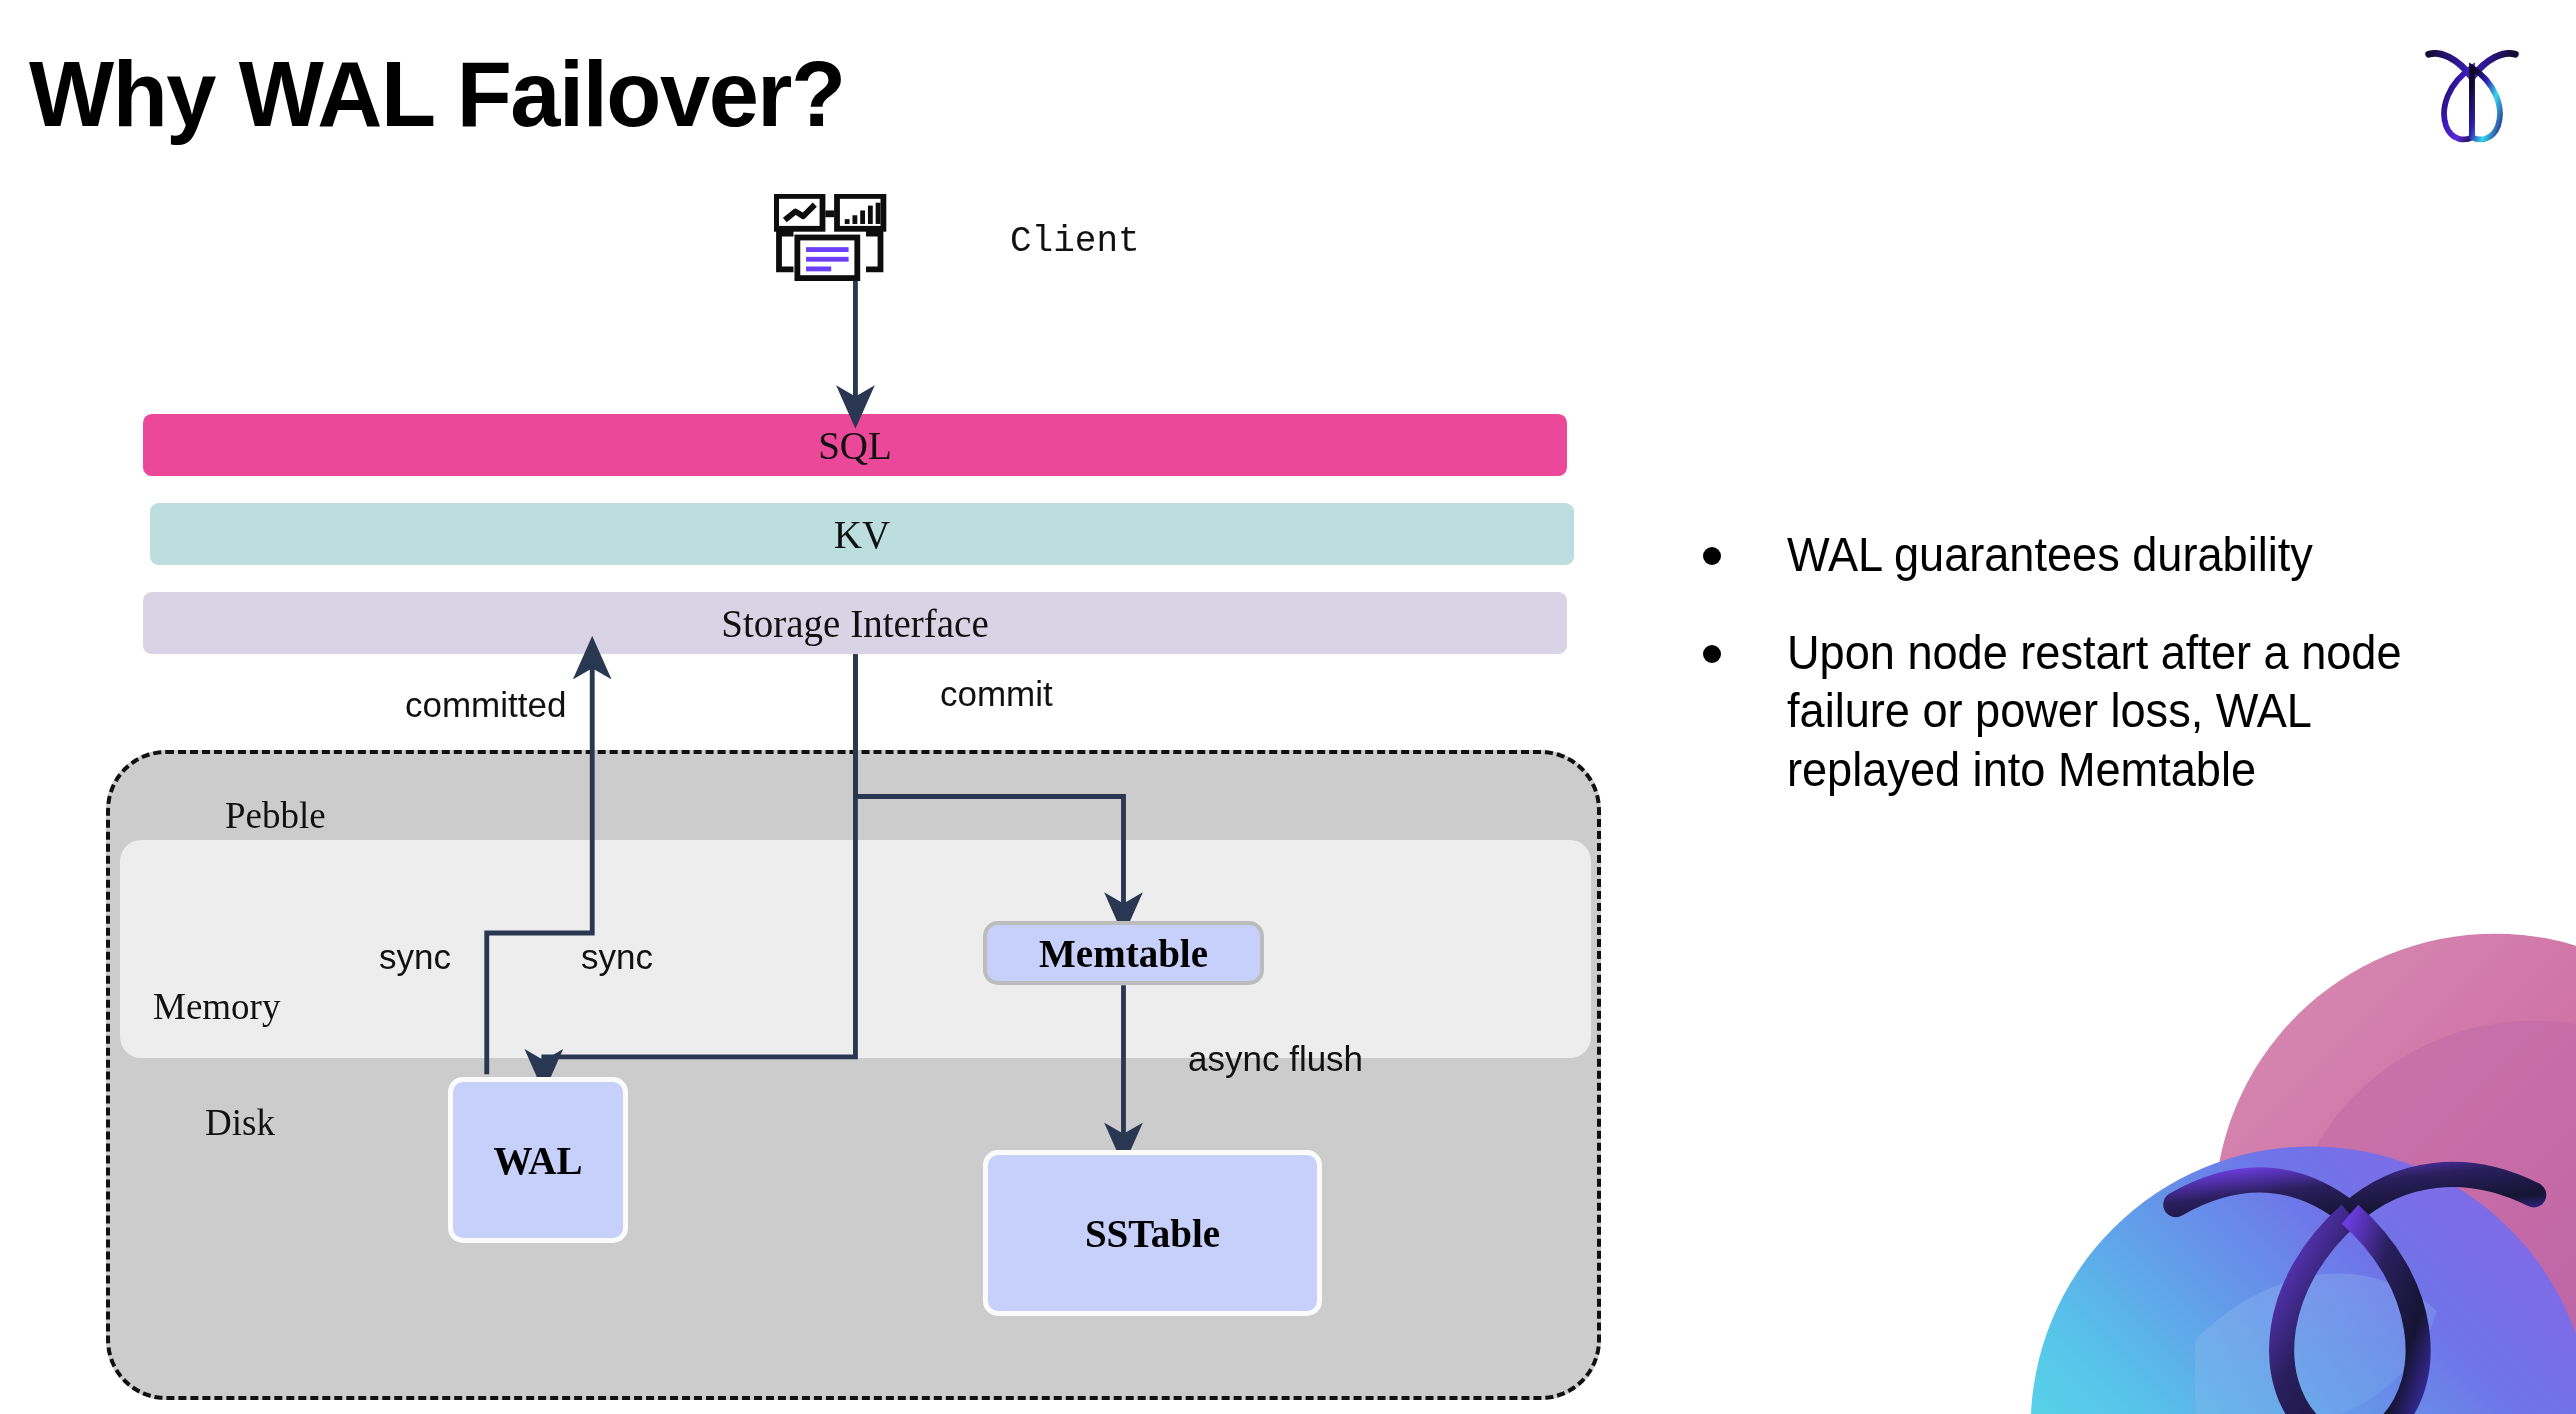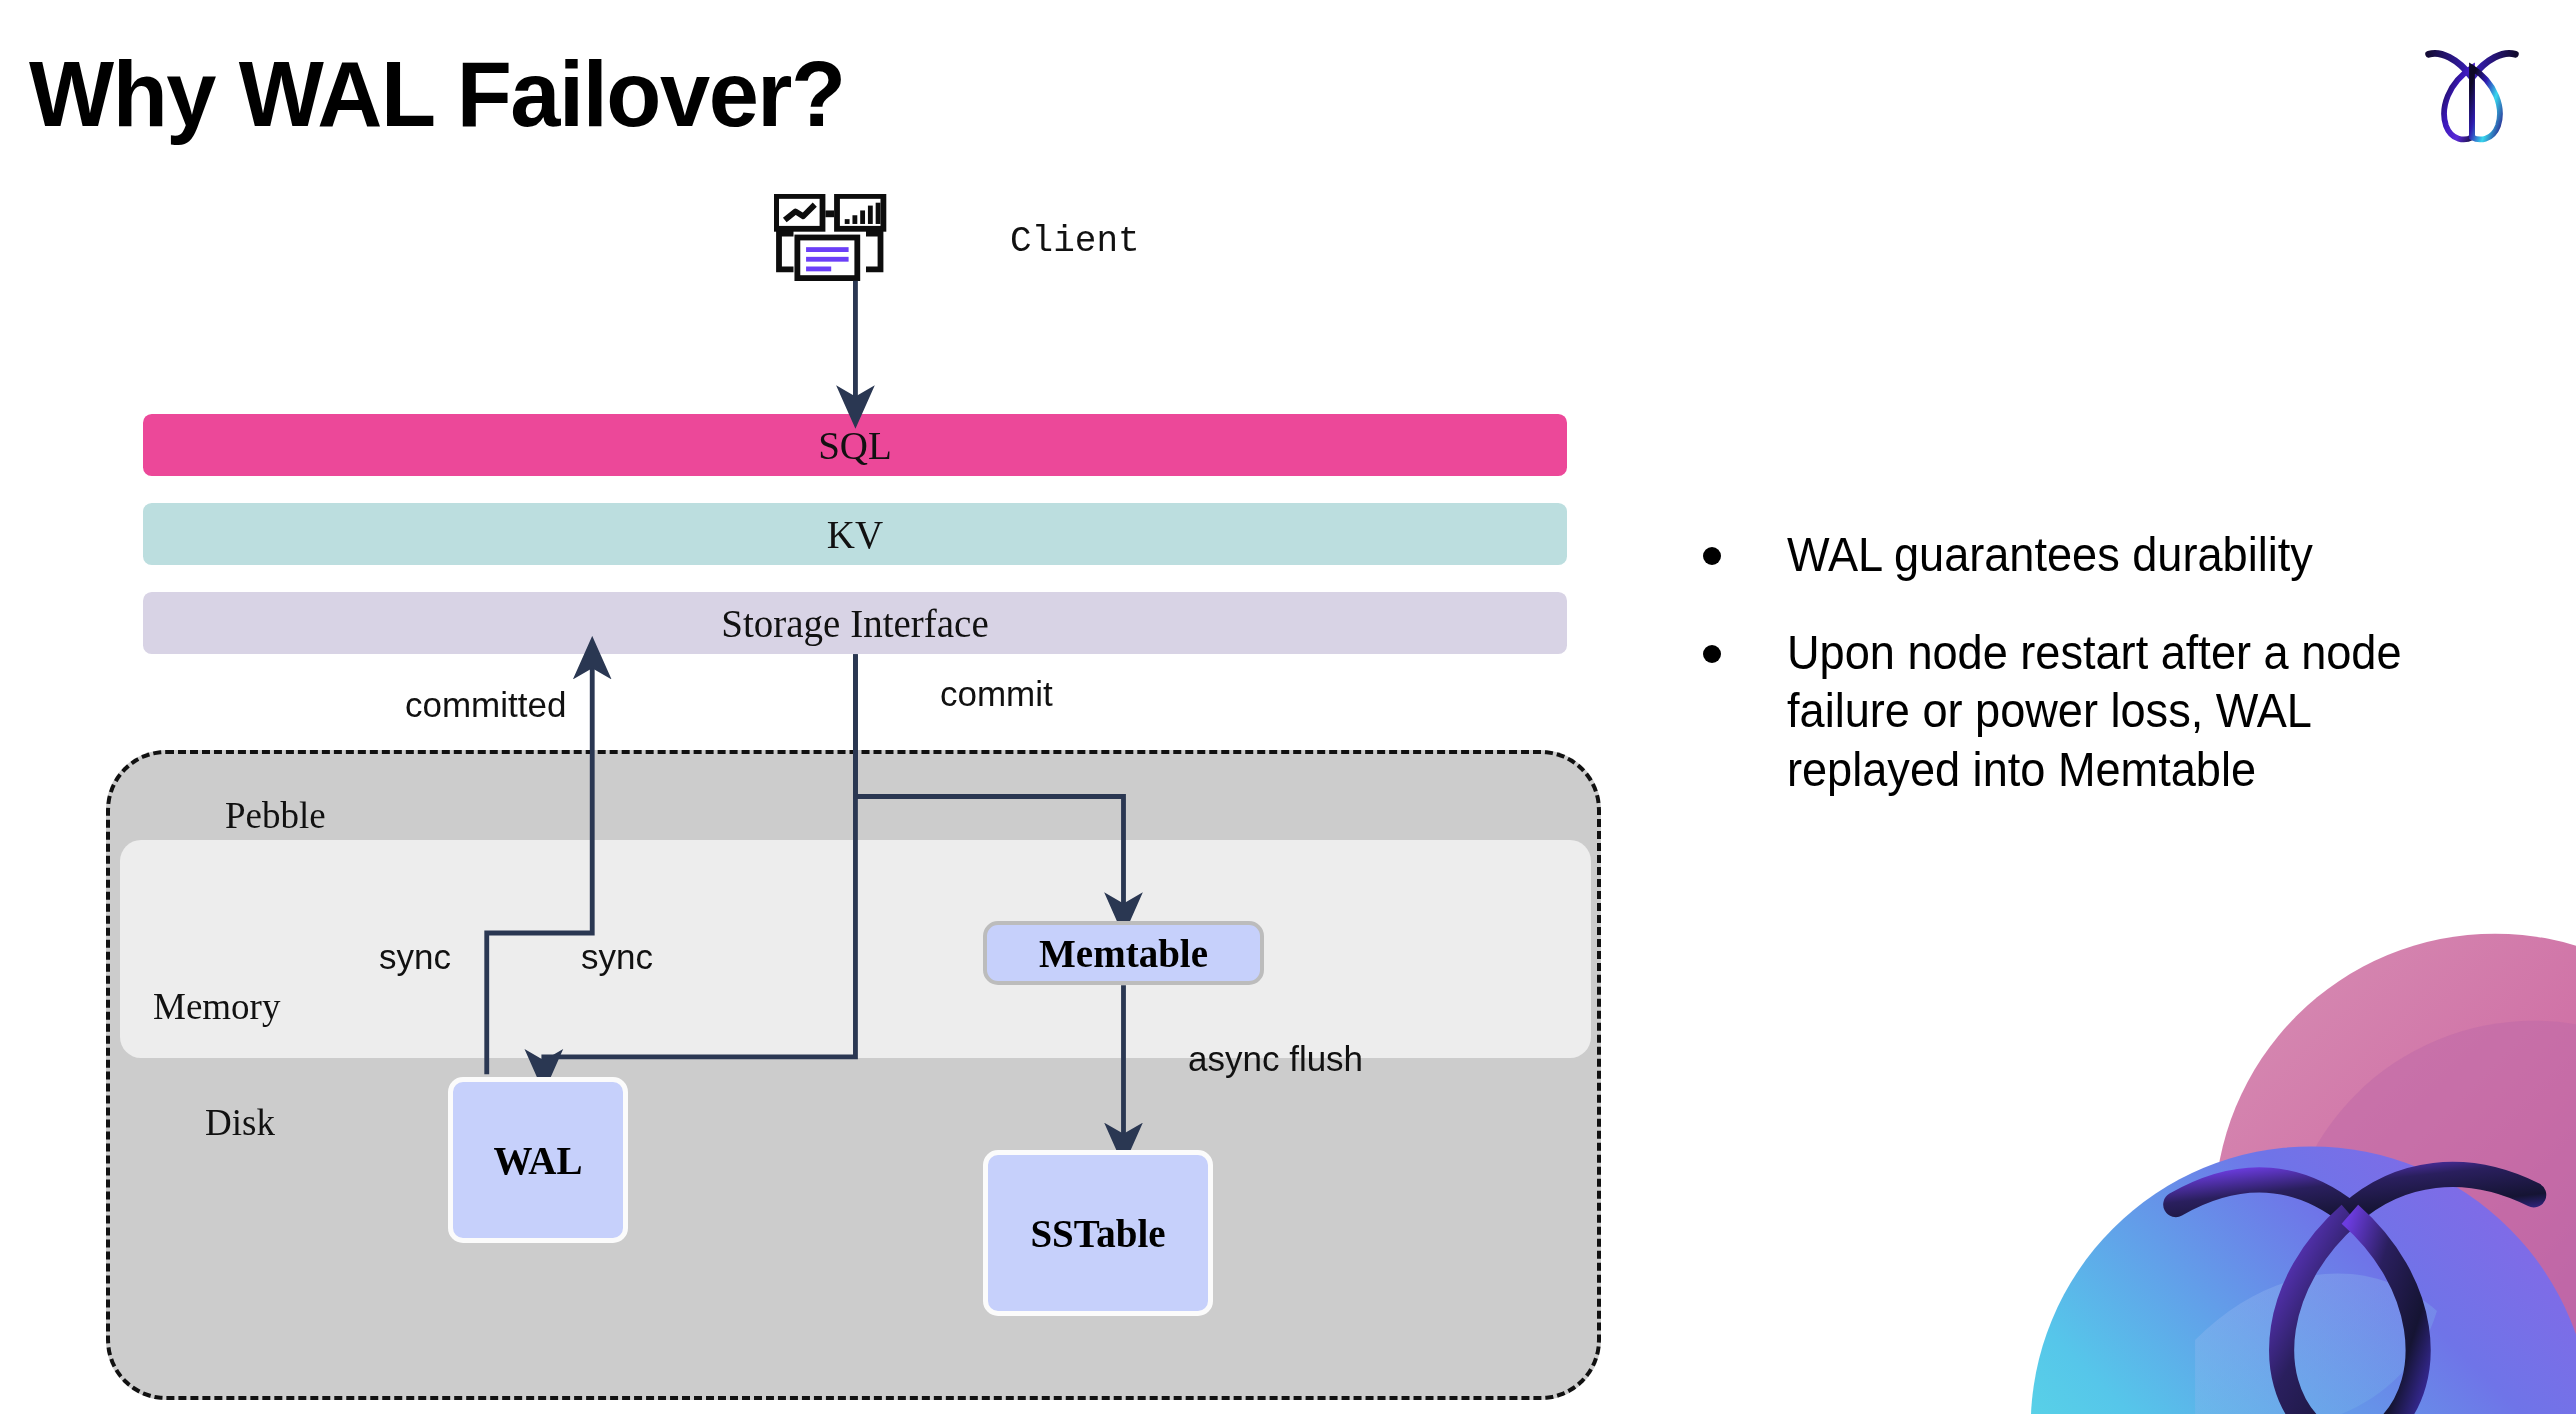--- a/index.html
+++ b/index.html
@@ -75,21 +75,21 @@
     height: 62px;
     border-radius: 8.7px;
     display: flex;
     align-items: center;
     justify-content: center;
     font-family: "Liberation Serif", serif;
     font-size: 39px;
     color: #111111;
   }
   #bar-sql { top: 414px; background: #ec4899; }
-  #bar-kv  { top: 503px; background: #BCDEDF; }
+  #bar-kv  { top: 503px; background: #BCDEDF; margin-left: 7px; }
   #bar-si  { top: 592px; background: #D8D3E5; }
 
   
   #pebble {
     position: absolute;
     left: 106px;
     top: 750px;
     width: 1495px;
     height: 650px;
     background: #CCCCCC;
@@ -137,21 +137,21 @@
   }
   #box-wal {
     left: 448px; top: 1077px;
     width: 180px; height: 166px;
     border: 5.8px solid #FBFBFB;
     font-size: 39px;
     box-sizing: border-box;
   }
   #box-sstable {
     left: 983px; top: 1150px;
-    width: 230px; height: 166px;
+    width: 339px; height: 166px;
     border: 5.8px solid #FBFBFB;
     font-size: 39px;
     box-sizing: border-box;
   }
 
   
   .edge-label {
     position: absolute;
     font-family: Liberation Sans, sans-serif;
     font-size: 35px;

